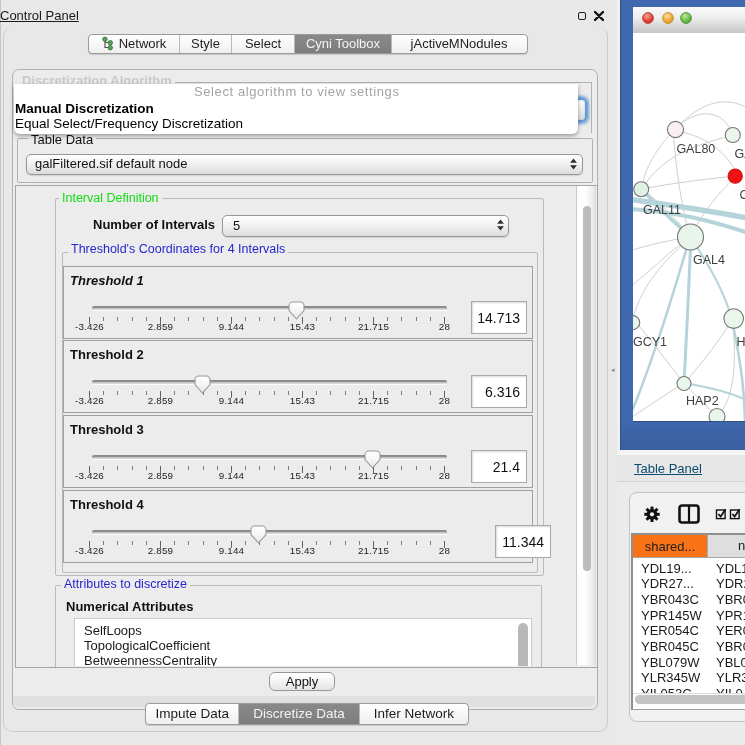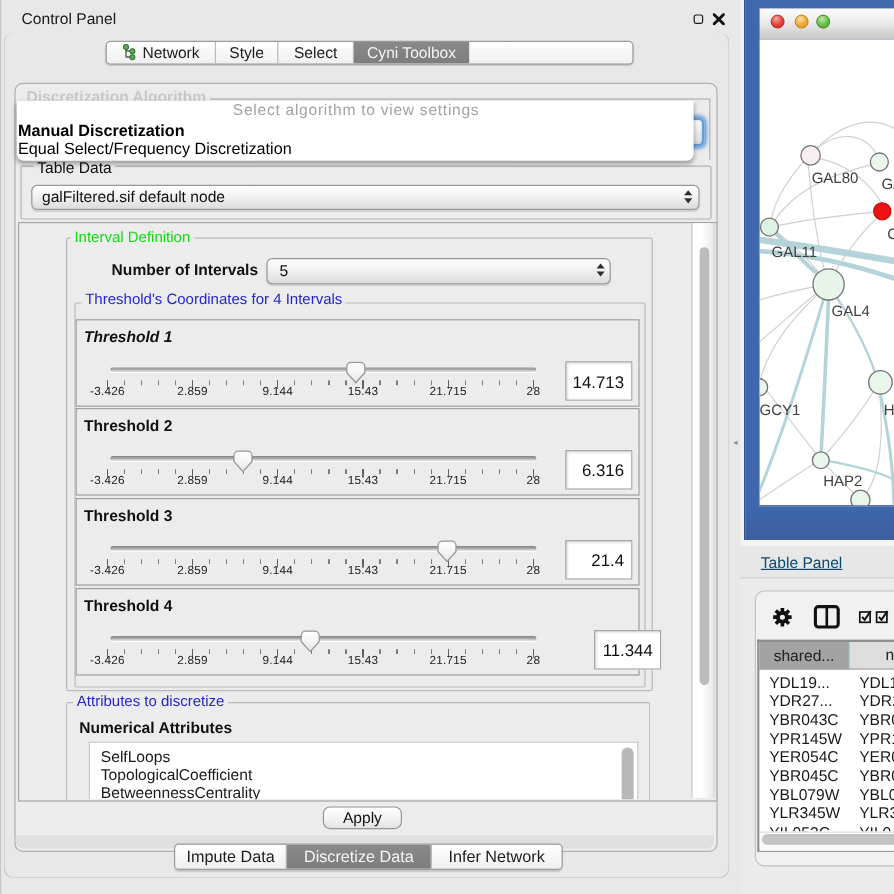--- a/index.html
+++ b/index.html
@@ -27,36 +27,37 @@
          box-shadow:inset 0 1px 1px rgba(0,0,0,.28), 0 1px 0 rgba(255,255,255,.8);border-top:1px solid #8a8a8a;}
   .tlabel{position:absolute;font-size:9.8px;font-weight:500;color:#222;transform:translateX(-50%);line-height:9.8px;letter-spacing:0.2px;}
   .vfield{position:absolute;width:48px;height:31px;background:#fff;border:1px solid #a9a9a9;
           box-shadow:inset 1px 1px 2px rgba(0,0,0,.15);font-size:14px;color:#111;
           display:flex;align-items:center;justify-content:flex-end;padding-right:6px;}
 </style></head>
 <body>
 
 <div class="ab" style="left:0;top:0;width:617px;height:745px;background:#e8e8e8;border-left:1px solid #c6c6c6;border-right:1px solid #c9c9c9;"></div>
 <div class="ab" style="left:2.5px;top:27px;width:603px;height:704px;border:1px solid #cbcbcb;border-top:none;border-radius:9px;"></div>
-<div class="ab" style="left:18px;top:8px;font-size:13px;color:#1b1b1b;">Control Panel</div>
+<div class="ab" style="left:0;top:8px;font-size:13px;color:#1b1b1b;text-decoration:underline;">Control Panel</div>
 <div class="ab" style="left:577.5px;top:11.5px;width:6.5px;height:6px;border:1.5px solid #1a1a1a;border-radius:2px;"></div>
 <svg class="ab" style="left:593.5px;top:10.5px" width="10" height="10" viewBox="0 0 10 10">
  <path d="M1,1 L9,9 M9,1 L1,9" stroke="#111" stroke-width="2.4" stroke-linecap="round"></path>
 </svg>
 
 <div class="seg" style="left:88px;top:33.5px;width:438px;">
   <div style="width:90px;"><svg width="13" height="15" viewBox="0 0 13 15" style="margin-right:4px">
     <path d="M3,4 L3,12 M3,6.5 L7,6.5 M3,11.5 L7,11.5" stroke="#5a5a5a" stroke-width="1.2" fill="none"></path>
     <circle cx="3" cy="3.2" r="2.2" fill="#57a557" stroke="#2c6b2c" stroke-width="0.8"></circle>
     <circle cx="8.3" cy="6.7" r="2.2" fill="#57a557" stroke="#2c6b2c" stroke-width="0.8"></circle>
     <circle cx="8.3" cy="11.7" r="2.2" fill="#57a557" stroke="#2c6b2c" stroke-width="0.8"></circle>
   </svg>Network</div>
   <div style="width:51px;">Style</div>
   <div style="width:62px;">Select</div>
   <div class="sel" style="width:96px;">Cyni Toolbox</div>
+  <div style="width:134px;">jActiveMNodules</div>
 </div>
 
 <div class="ab" style="left:12px;top:69px;width:584px;height:639px;background:#ececec;border:1px solid #b0b0b0;border-radius:7px;"></div>
 
 <div class="ab" style="left:13px;top:696px;width:582px;height:11px;background:#e0e0e0;border-radius:0 0 6px 6px;"></div>
 
 <div class="ab" style="left:175px;top:82px;width:416px;height:1px;background:#b2b2b2;"></div>
 <div class="ab" style="left:591px;top:82px;width:1px;height:51px;background:#b2b2b2;"></div>
 <div class="ab" style="left:22px;top:73px;font-size:13px;font-weight:bold;color:#c9c9c9;">Discretization Algorithm</div>
 
@@ -309,20 +310,20 @@
   <path d="M48,1.5 L48,18.5" stroke="#111" stroke-width="2.2"></path>
   <g stroke="#111" stroke-width="1.4" fill="none">
     <rect x="75.5" y="6" width="8.6" height="8.6"></rect>
     <rect x="89.5" y="6" width="8.6" height="8.6"></rect>
     <path d="M77.4,10 L79.6,12.6 L84.6,5.2" stroke-width="1.7"></path>
     <path d="M91.4,10 L93.6,12.6 L98.6,5.2" stroke-width="1.7"></path>
   </g>
 </svg>
 
 <div class="ab" style="left:631px;top:533px;width:114px;height:174px;background:#fff;border:2px solid #8f8f8f;border-right:none;border-bottom:1px solid #9d9d9d;"></div>
-<div class="ab" style="left:633px;top:535px;width:75px;height:23px;background:#a3a3a3;border-right:1.5px solid #8fb6c2;border-bottom:1px solid #a5a5a5;box-sizing:border-box;text-align:center;font-size:13px;color:#222;line-height:23px;">shared...</div>
+<div class="ab" style="left:633px;top:535px;width:75px;height:23px;background:#f97316;border-right:1.5px solid #8fb6c2;border-bottom:1px solid #a5a5a5;box-sizing:border-box;text-align:center;font-size:13px;color:#222;line-height:23px;">shared...</div>
 <div class="ab" style="left:708px;top:535px;width:37px;height:22px;background:#dedede;border-bottom:1px solid #a5a5a5;font-size:13px;color:#222;line-height:22px;padding-left:30px;">n</div>
 <div class="ab" style="left:633px;top:559px;width:112px;height:134px;background:#fff;overflow:hidden;">
   <div style="position:absolute;left:8px;top:1.5px;font-size:13px;color:#1a1a1a;line-height:15.7px;">YDL19...<br>YDR27...<br>YBR043C<br>YPR145W<br>YER054C<br>YBR045C<br>YBL079W<br>YLR345W<br>YIL053C</div>
   <div style="position:absolute;left:83px;top:1.5px;font-size:13px;color:#1a1a1a;line-height:15.7px;">YDL1<br>YDR2<br>YBR0<br>YPR1<br>YER0<br>YBR0<br>YBL0<br>YLR3<br>YIL0</div>
 </div>
 <div class="ab" style="left:633px;top:693px;width:112px;height:13px;background:#fbfbfb;border-top:1px solid #ddd;"></div>
 <div class="ab" style="left:635px;top:695px;width:115px;height:9px;background:#c3c3c3;border-radius:5px;"></div>
 
 </body></html>

